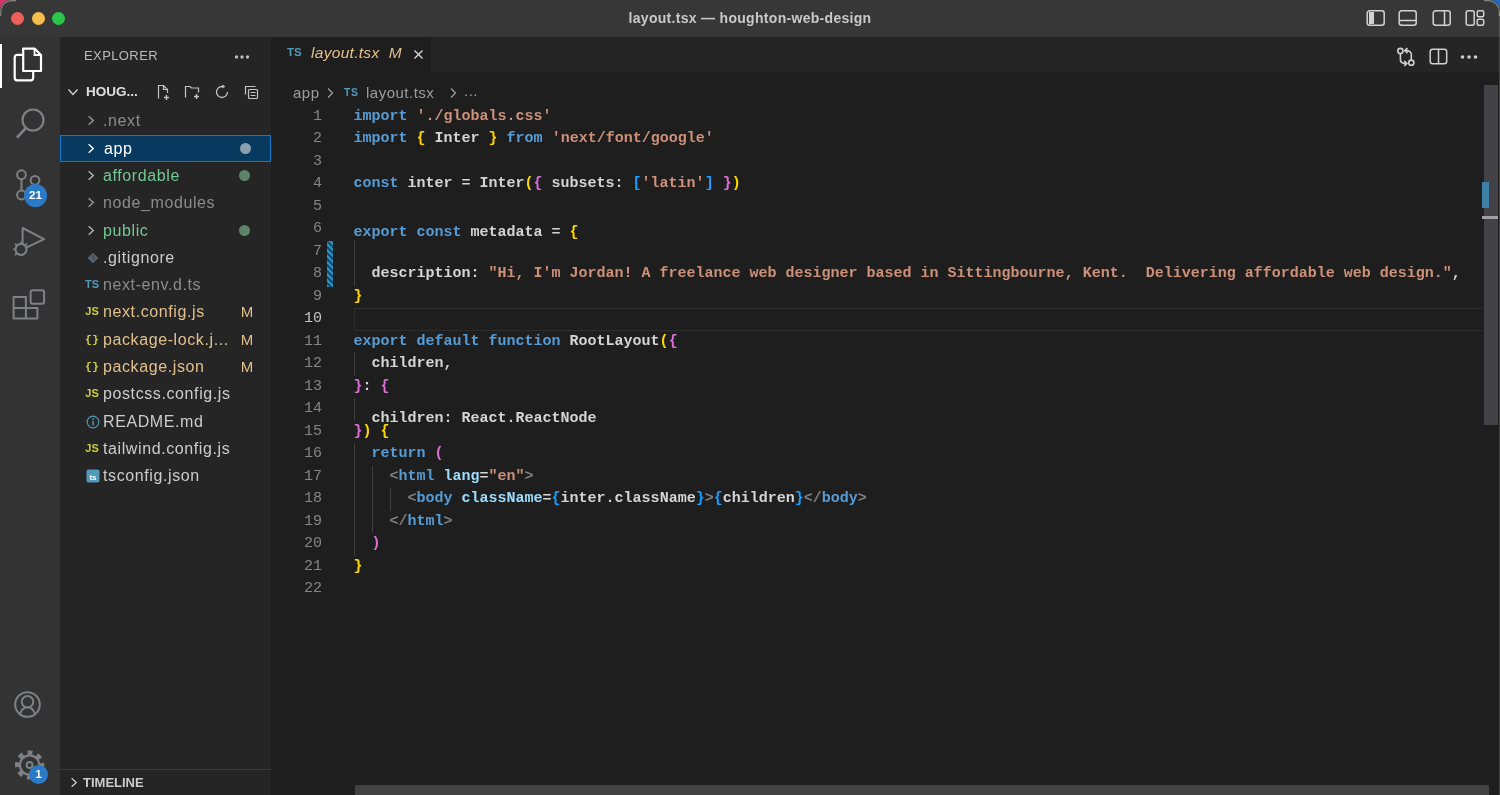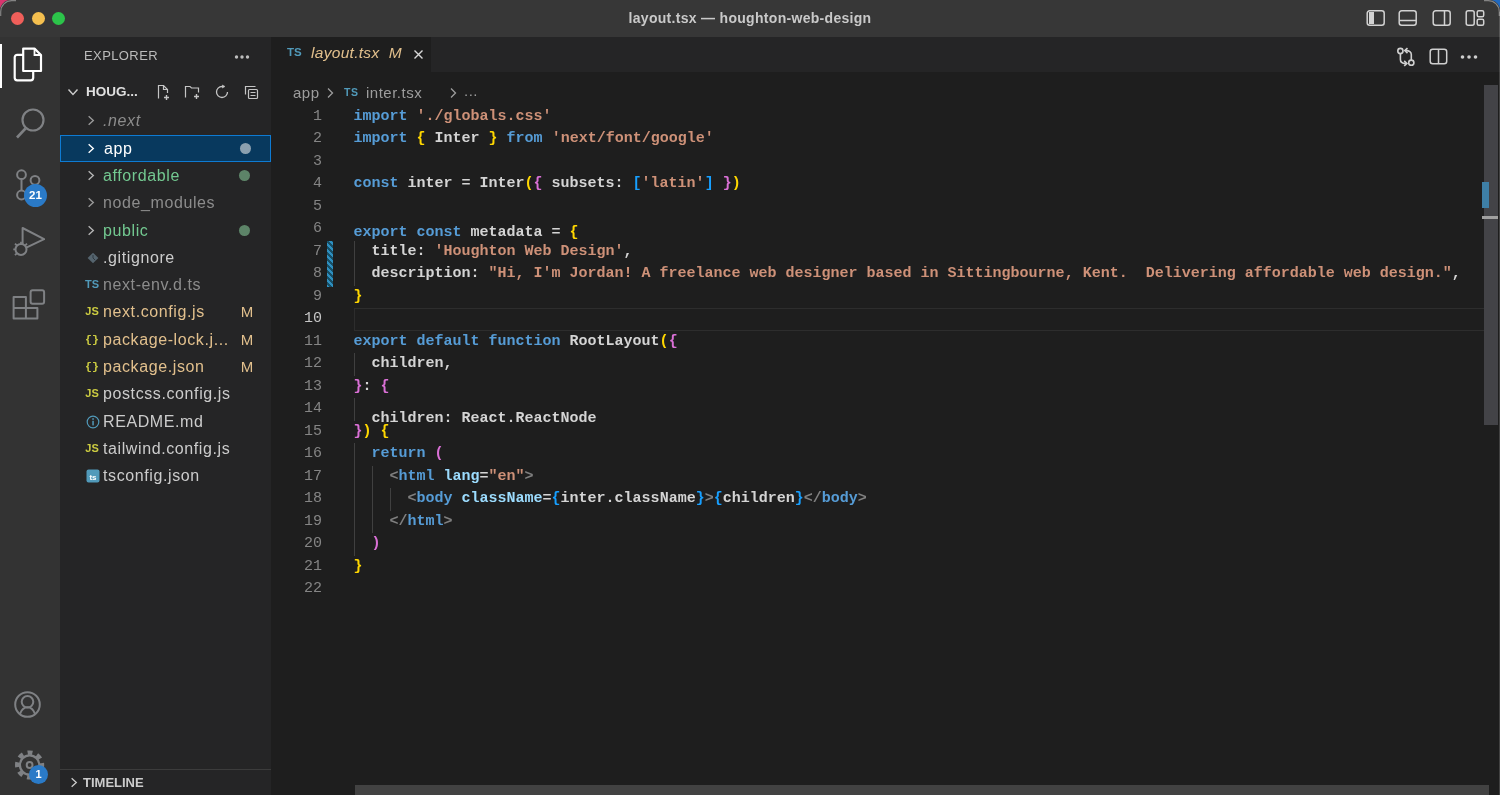--- a/index.html
+++ b/index.html
@@ -152,21 +152,21 @@
     <svg class="abs" style="left:154px; top:47px;" width="16" height="16" viewBox="0 0 16 16" fill="none" stroke="#c5c5c5" stroke-width="1.3">
         <path d="M13.5 8 A5.5 5.5 0 1 1 8 2.5 L10.5 2.5"></path>
         <path d="M8.2 0.5 L11 2.5 L8.2 4.5" fill="#c5c5c5" stroke="none"></path>
       </svg>
     <svg class="abs" style="left:183px; top:47px;" width="16" height="16" viewBox="0 0 16 16" fill="none" stroke="#c5c5c5" stroke-width="1.2">
         <rect x="5.5" y="5.5" width="9" height="9" rx="1"></rect>
         <path d="M2.5 10.5 V2.5 H12.5"></path>
         <path d="M7.5 8.5 H12.5 M7.5 11.5 H12.5"></path>
       </svg>
 
-    <div class="row" style="top:70.35px;font-style:italic;">
+    <div class="row" style="top:70.35px;">
         <svg class="chev" viewBox="0 0 14 14">
           <path d="M5 2.5 L10 7 L5 11.5" stroke="#9a9a9a" stroke-width="1.5" fill="none"></path>
         </svg>
         <div class="rowlabel" style="color:#8c8c8c;">.next</div>
       </div>
     <div class="row" style="top:97.65px; background:#08395e; border:1px solid #0e7bd3;">
         <svg class="chev" style="left:23px; top:6px;" viewBox="0 0 14 14">
           <path d="M5 2.5 L10 7 L5 11.5" stroke="#ffffff" stroke-width="1.5" fill="none"></path>
         </svg>
         <div class="rowlabel" style="top:-1px; color:#ffffff;">app</div>
@@ -274,21 +274,21 @@
           <circle cx="10" cy="6" r="1.8" fill="#cfcfcf"></circle>
           <circle cx="16.5" cy="6" r="1.8" fill="#cfcfcf"></circle>
         </svg>
     </div>
     <div id="breadcrumb">
       <div class="abs" style="left:22px; top:12px;">app</div>
       <svg class="abs" style="left:53px; top:15px;" width="12" height="12" viewBox="0 0 12 12">
           <path d="M4 1.5 L8.5 6 L4 10.5" stroke="#9d9d9d" stroke-width="1.3" fill="none"></path>
         </svg>
       <div class="abs" style="left:73px; top:14px; font-size:10.5px; font-weight:bold; color:#519aba;">TS</div>
-      <div class="abs" style="left:95px; top:12px;">inter.tsx</div>
+      <div class="abs" style="left:95px; top:12px;">layout.tsx</div>
       <svg class="abs" style="left:176px; top:15px;" width="12" height="12" viewBox="0 0 12 12">
           <path d="M4 1.5 L8.5 6 L4 10.5" stroke="#9d9d9d" stroke-width="1.3" fill="none"></path>
         </svg>
       <div class="abs" style="left:193px; top:10px;">...</div>
     </div>
   </div>
   <div id="code">
 
     <div class="abs" style="left:82.5px; top:271.25px; width:1131px; height:22.5px; border:1px solid #2d2d2d;"></div>
 
@@ -321,21 +321,20 @@
     <div class="ln" style="top:451.25px;">18</div>
     <div class="ln" style="top:473.75px;">19</div>
     <div class="ln" style="top:496.25px;">20</div>
     <div class="ln" style="top:518.75px;">21</div>
     <div class="ln" style="top:541.25px;">22</div>
 
     <div class="cl" style="top:68.75px;"><span class="k">import</span><span class="w"> </span><span class="s">'./globals.css'</span></div>
     <div class="cl" style="top:91.25px;"><span class="k">import</span><span class="w"> </span><span class="g1">{</span><span class="w"> Inter </span><span class="g1">}</span><span class="w"> </span><span class="k">from</span><span class="w"> </span><span class="s">'next/font/google'</span></div>
     <div class="cl" style="top:136.25px;"><span class="k">const</span><span class="w"> inter = Inter</span><span class="g1">(</span><span class="g2">{</span><span class="w"> subsets: </span><span class="g3">[</span><span class="s">'latin'</span><span class="g3">]</span><span class="w"> </span><span class="g2">}</span><span class="g1">)</span></div>
     <div class="cl" style="top:185px;"><span class="k">export</span><span class="w"> </span><span class="k">const</span><span class="w"> metadata = </span><span class="g1">{</span></div>
-    <div class="cl" style="top:203.75px;"><span class="w">  title: </span><span class="s">'Houghton Web Design'</span><span class="w">,</span></div>
     <div class="cl" style="top:226.25px;"><span class="w">  description: </span><span class="s">"Hi, I'm Jordan! A freelance web designer based in Sittingbourne, Kent.  Delivering affordable web design."</span><span class="w">,</span></div>
     <div class="cl" style="top:248.75px;"><span class="g1">}</span></div>
     <div class="cl" style="top:293.75px;"><span class="k">export</span><span class="w"> </span><span class="k">default</span><span class="w"> </span><span class="k">function</span><span class="w"> RootLayout</span><span class="g1">(</span><span class="g2">{</span></div>
     <div class="cl" style="top:316.25px;"><span class="w">  children,</span></div>
     <div class="cl" style="top:338.75px;"><span class="g2">}</span><span class="w">: </span><span class="g2">{</span></div>
     <div class="cl" style="top:371px;"><span class="w">  children: React.ReactNode</span></div>
     <div class="cl" style="top:383.75px;"><span class="g2">}</span><span class="g1">)</span><span class="w"> </span><span class="g1">{</span></div>
     <div class="cl" style="top:406.25px;"><span class="w">  </span><span class="k">return</span><span class="w"> </span><span class="g2">(</span></div>
     <div class="cl" style="top:428.75px;"><span class="w">    </span><span class="p">&lt;</span><span class="k">html</span><span class="w"> </span><span class="at">lang</span><span class="w">=</span><span class="s">"en"</span><span class="p">&gt;</span></div>
     <div class="cl" style="top:451.25px;"><span class="w">      </span><span class="p">&lt;</span><span class="k">body</span><span class="w"> </span><span class="at">className</span><span class="w">=</span><span class="g3">{</span><span class="w">inter.className</span><span class="g3">}</span><span class="p">&gt;</span><span class="g3">{</span><span class="w">children</span><span class="g3">}</span><span class="p">&lt;/</span><span class="k">body</span><span class="p">&gt;</span></div>

